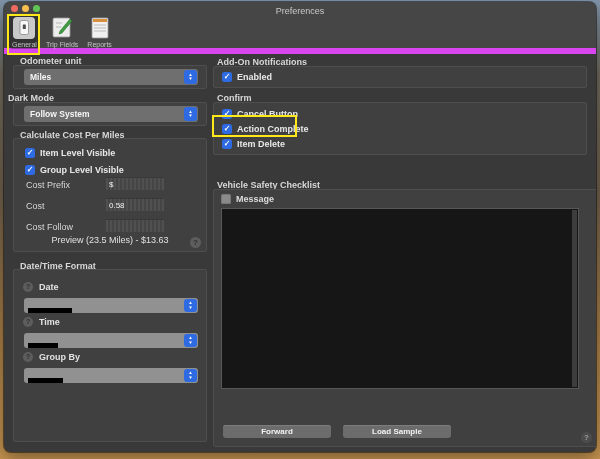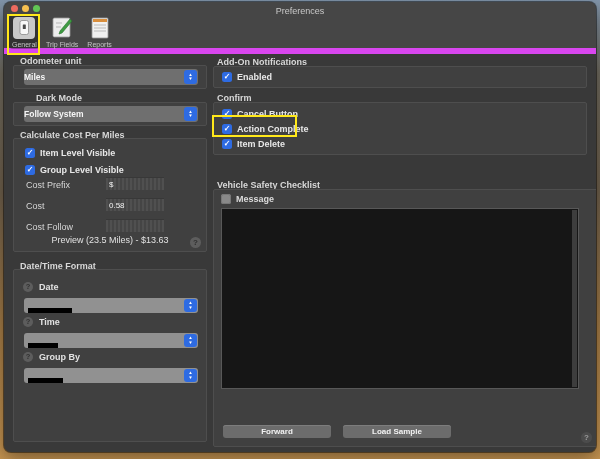--- a/index.html
+++ b/index.html
@@ -18,21 +18,21 @@
   .l-red{background:#ec6a5e;} .l-yellow{background:#f5bf4f;} .l-green{background:#61c554;}
   .toolbar { position:absolute; left:5px; top:13px; display:flex; gap:3px; }
   .tb-item { display:flex; flex-direction:column; align-items:center; padding:1px 3px 1px; border-radius:4px; }
   .tb-item.selected { background:rgba(0,0,0,.28); }
   .tb-icon svg { display:block; }
   .tb-label { font-size:7px; color:#c5c5c5; margin-top:1px; white-space:nowrap; }
   .slabel { position:absolute; font-size:9px; font-weight:700; color:#d8d8d8; white-space:nowrap; }
   .gbox { position:absolute; background:#404040; border:1px solid #4e4e4e; border-radius:2px; }
   .popup { position:absolute; height:16px; background:#6f6f6f; border-radius:3px; display:flex; align-items:center; overflow:hidden; }
   .popup.light { background:#919191; height:15px; }
-  .popup-text { flex:1; font-size:8.5px; font-weight:600; color:#f6f6f6; padding-left:0; position:relative; }
+  .popup-text { flex:1; font-size:8.5px; font-weight:600; color:#f6f6f6; padding-left:6px; position:relative; }
   .stepper { width:13px; align-self:stretch; margin:1px 1px 1px 0; background:#2e6be2; border-radius:3px;
     display:flex; flex-direction:column; align-items:center; justify-content:center; color:#fff; }
   .stepper i { font-style:normal; font-size:4.5px; line-height:4.5px; display:block; }
   .row { position:absolute; display:flex; align-items:center; gap:5px; }
   .cb { width:10px; height:10px; border-radius:2.5px; background:#2e6be2; color:#fff; font-size:8px; line-height:10px;
     text-align:center; font-weight:700; flex:0 0 auto; }
   .cb.unchecked { background:#8a8a8a; box-shadow:inset 0 0 0 1px #777; }
   .cb-label { font-size:9px; font-weight:600; color:#e8e8e8; white-space:nowrap; }
   .flabel { position:absolute; font-size:9px; color:#d6d6d6; white-space:nowrap; }
   .ffield { position:absolute; width:58px; height:13px;
@@ -108,21 +108,21 @@
   <div class="gbox" style="left:9px; top:63px; width:194px; height:24px;">
     <div class="popup" style="left:10px; top:3px; width:174px;">
       <span class="popup-text">Miles</span>
       <span class="stepper">
           <i>▲</i>
           <i>▼</i>
         </span>
     </div>
   </div>
 
-  <div class="slabel" style="left:32px; top:91px;">Dark Mode</div>
+  <div class="slabel" style="left:4px; top:91px;">Dark Mode</div>
   <div class="gbox" style="left:9px; top:100px; width:194px; height:24px;">
     <div class="popup" style="left:10px; top:3px; width:174px;gap:18px;">
       <span class="popup-text">Follow System</span>
       <span class="stepper">
           <i>▲</i>
           <i>▼</i>
         </span>
     </div>
   </div>
 

